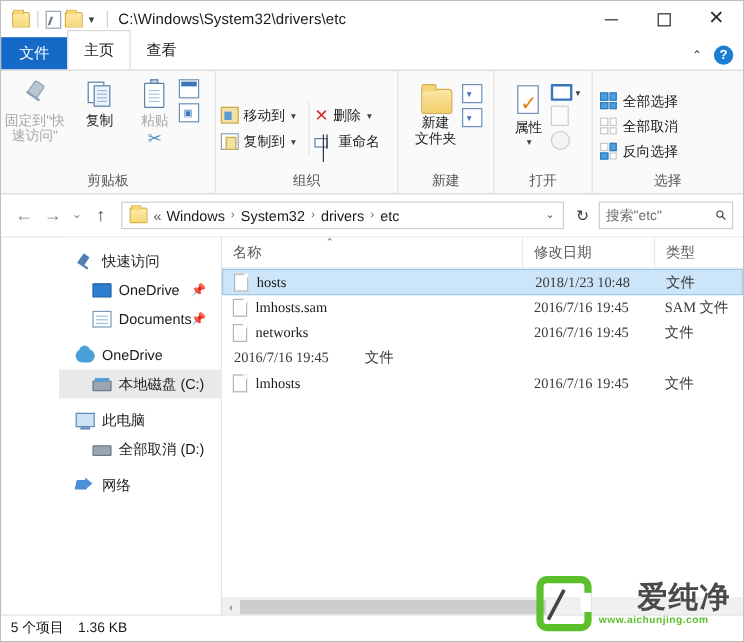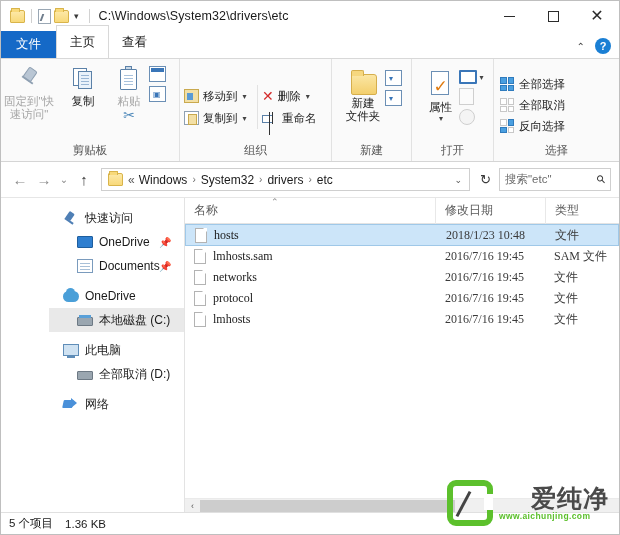--- a/index.html
+++ b/index.html
@@ -638,24 +638,20 @@
         </div>
         <div class="frow">
           <div class="fc fc-name">
             <span class="fileicon"></span>
             <span>networks</span>
           </div>
           <div class="fc fc-date">2016/7/16 19:45</div>
           <div class="fc fc-type">文件</div>
         </div>
         <div class="frow">
-          <div class="fc fc-name">
-            <span class="fileicon"></span>
-            <span>protocol</span>
-          </div>
           <div class="fc fc-date">2016/7/16 19:45</div>
           <div class="fc fc-type">文件</div>
         </div>
         <div class="frow">
           <div class="fc fc-name">
             <span class="fileicon"></span>
             <span>lmhosts</span>
           </div>
           <div class="fc fc-date">2016/7/16 19:45</div>
           <div class="fc fc-type">文件</div>

